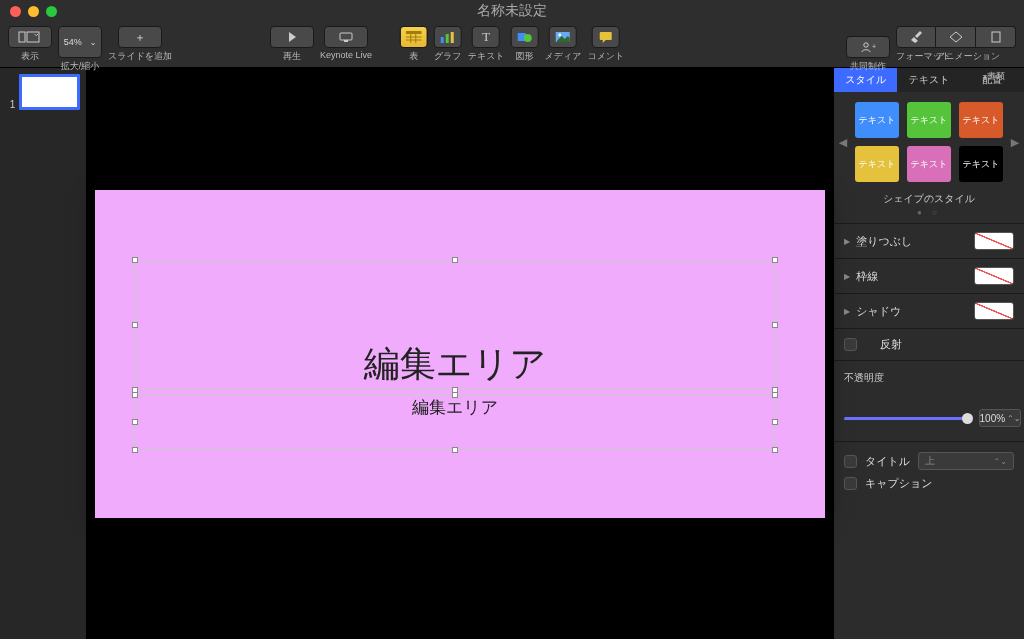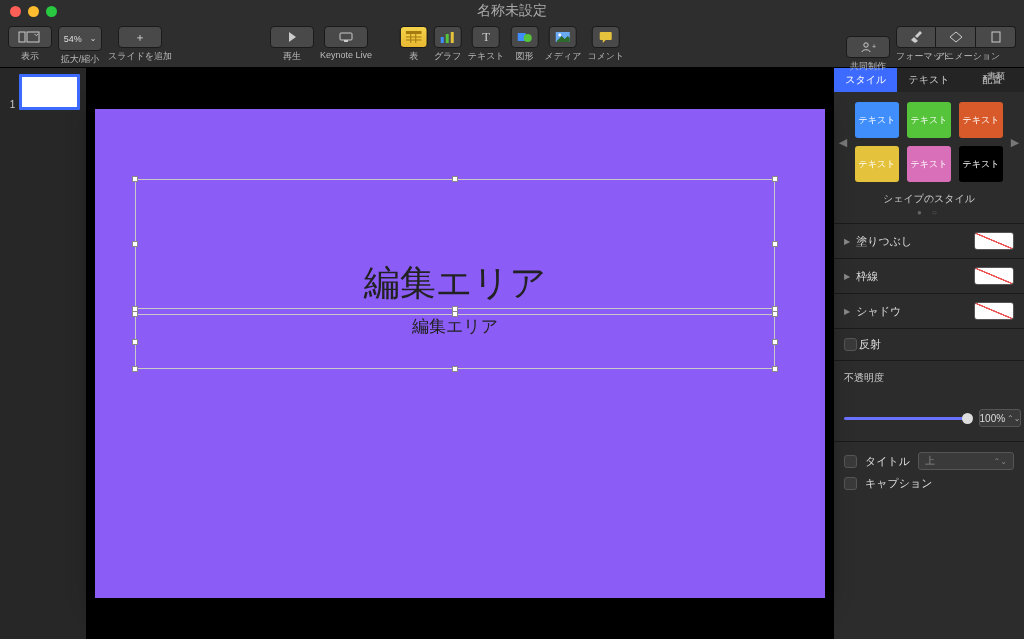--- a/index.html
+++ b/index.html
@@ -15,42 +15,42 @@
   .tl-max   { background: #28c840; }
   .doc-title { position: absolute; left: 50%; transform: translateX(-50%); font-size: 14px; color: #aaa; }
 
   
   .toolbar { height: 46px; background: #2e2e2e; display: flex; align-items: flex-start; padding: 4px 8px 0 8px; gap: 8px; border-bottom: 1px solid #000; position: relative; }
   .tb-group { display: flex; gap: 6px; align-items: flex-start; }
   .tb-item { display: flex; flex-direction: column; align-items: center; gap: 2px; }
   .tb-btn { background: #494949; border: 1px solid #1a1a1a; border-radius: 4px; display: flex; align-items: center; justify-content: center; color: #ddd; font-size: 11px; }
   .tb-btn.square { width: 28px; height: 22px; }
   .tb-btn.wide   { width: 44px; height: 22px; }
-  .tb-btn.zoom   { width: 44px; height: 25px; font-size: 9px; padding: 0 4px; gap: 8px; }
+  .tb-btn.zoom   { width: 44px; height: 32px; font-size: 9px; padding: 0 4px; gap: 8px; }
   .tb-label { font-size: 9px; color: #bbb; white-space: nowrap; }
   .tb-center { position: absolute; left: 50%; transform: translateX(-50%); display: flex; gap: 6px; }
   .tb-right { margin-left: auto; display: flex; gap: 6px; align-items: center; }
   .seg-3 { display: flex; }
   .seg-3 .tb-btn { border-radius: 0; }
   .seg-3 .tb-btn:first-child { border-radius: 4px 0 0 4px; }
   .seg-3 .tb-btn:last-child  { border-radius: 0 4px 4px 0; border-left: none; }
   .seg-3 .tb-btn:nth-child(2){ border-left: none; }
 
   
   .content { display: flex; flex: 1; min-height: 0; }
 
   
   .navigator { width: 86px; background: #272727; padding: 6px 6px; }
   .thumb-row { display: flex; align-items: flex-end; gap: 4px; }
   .thumb-idx { font-size: 10px; color: #ccc; width: 10px; text-align: right; }
   .thumb { width: 64px; height: 36px; background: #fff; border: 3px solid #3d6bff; border-radius: 1px; }
 
   
   .canvas-wrap { flex: 1; background: #000; display: flex; align-items: center; justify-content: center; }
-  .slide { width: 730px; height: 489px; background: #8b5cf6; position: relative; box-shadow: 0 4px 20px rgba(0,0,0,.6); }
+  .slide { width: 730px; height: 328px; background: #f0abfc; position: relative; box-shadow: 0 4px 20px rgba(0,0,0,.6); }
   .sel-box { position: absolute; border: 1px solid #c9c9c9; }
   .title-box { left: 40px; top: 70px; width: 640px; height: 130px; display: flex; align-items: flex-end; justify-content: center; }
   .subtitle-box { left: 40px; top: 205px; width: 640px; height: 55px; display: flex; align-items: flex-start; justify-content: center; }
   .handle { position: absolute; width: 6px; height: 6px; background: #fff; border: 1px solid #888; }
   .h-tl { top: -4px; left: -4px; } .h-tm { top: -4px; left: calc(50% - 3px); } .h-tr { top: -4px; right: -4px; }
   .h-ml { top: calc(50% - 3px); left: -4px; } .h-mr { top: calc(50% - 3px); right: -4px; }
   .h-bl { bottom: -4px; left: -4px; } .h-bm { bottom: -4px; left: calc(50% - 3px); } .h-br { bottom: -4px; right: -4px; }
   .title-text { font-size: 36px; color: #222; font-weight: 400; }
   .subtitle-text { font-size: 17px; color: #222; }
 
@@ -63,21 +63,21 @@
   .arrow { color: #777; font-size: 11px; width: 10px; text-align: center; cursor: pointer; }
   .style-grid { display: grid; grid-template-columns: repeat(3, 44px); grid-auto-rows: 36px; gap: 8px; flex: 1; justify-content: center; }
   .swatch { width: 44px; height: 36px; border-radius: 3px; display: flex; align-items: center; justify-content: center; font-size: 9px; color: #fff; cursor: pointer; }
   .swatch-label { pointer-events: none; }
   .shape-style-title { text-align: center; font-size: 10px; color: #ccc; padding: 6px 0 2px 0; }
   .dots { text-align: center; color: #666; font-size: 8px; letter-spacing: 4px; padding-bottom: 6px; }
   .section-row { display: flex; align-items: center; justify-content: space-between; padding: 8px 10px; border-top: 1px solid #1a1a1a; cursor: pointer; }
   .sec-left { display: flex; align-items: center; gap: 6px; }
   .tri { color: #888; font-size: 8px; }
   .color-well { width: 40px; height: 18px; background: linear-gradient(to top right, #fff 0%, #fff 47%, #e55 48%, #e55 52%, #fff 53%, #fff 100%); border: 1px solid #555; border-radius: 3px; }
-  .checkbox-row { display: flex; align-items: center; gap: 2px; padding: 8px 10px; border-top: 1px solid #1a1a1a; }
+  .checkbox-row { display: flex; align-items: center; gap: 23px; padding: 8px 10px; border-top: 1px solid #1a1a1a; }
   .cbx { width: 13px; height: 13px; border: 1px solid #555; border-radius: 3px; background: #3a3a3a; }
   .opacity-block { padding: 10px 3px 14px 10px; border-top: 1px solid #1a1a1a; }
   .opacity-label { font-size: 10px; color: #ccc; margin-bottom: 8px; }
   .slider-row { display: flex; align-items: center; gap: 8px; margin-top: 24px; }
   .slider { flex: 1; height: 3px; background: #6b71ff; position: relative; border-radius: 2px; }
   .slider-thumb { position: absolute; right: -2px; top: -4px; width: 11px; height: 11px; border-radius: 50%; background: #ddd; }
   .opacity-val { width: 42px; height: 18px; background: #3a3a3a; border: 1px solid #555; border-radius: 3px; display: flex; align-items: center; justify-content: center; font-size: 10px; gap: 2px; }
   .stepper { font-size: 8px; color: #aaa; }
   .title-caption-block { padding: 10px 10px; border-top: 1px solid #1a1a1a; }
   .tc-row { display: flex; align-items: center; gap: 8px; margin-bottom: 6px; }

